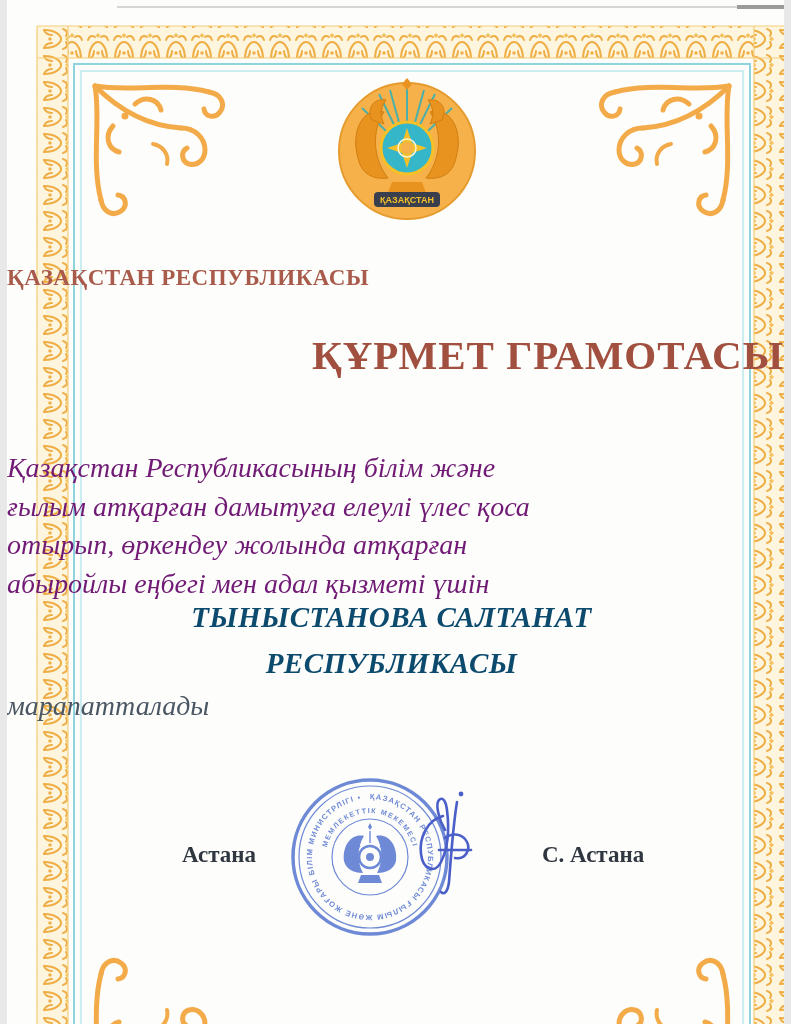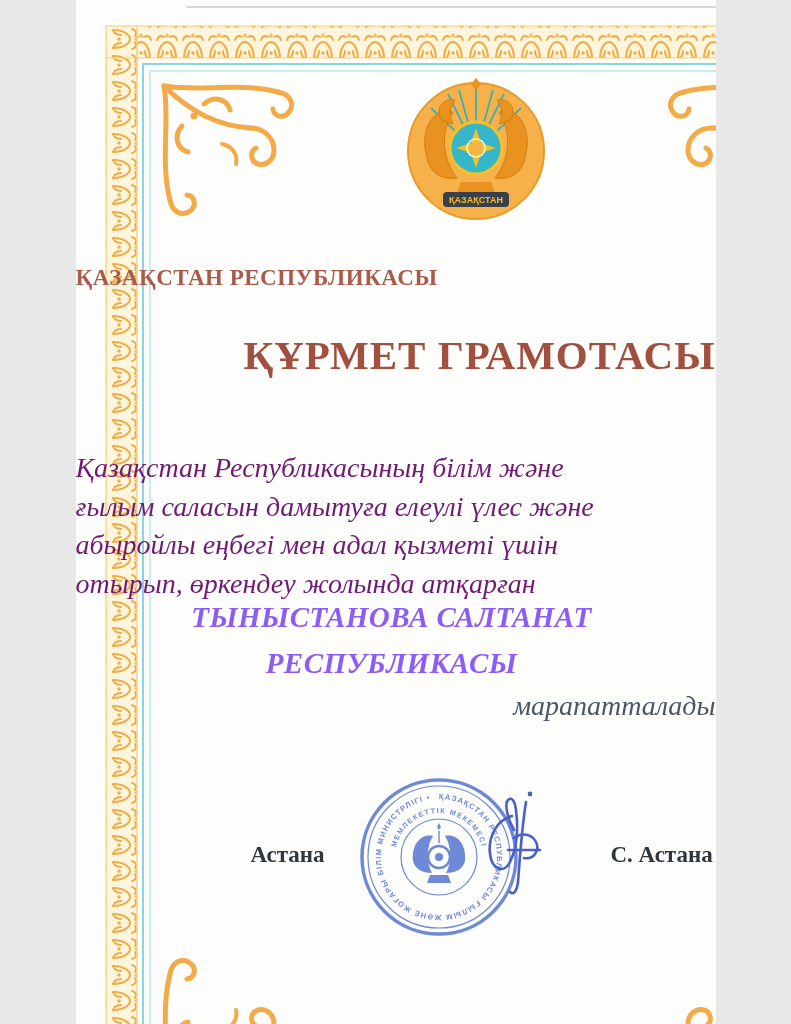--- a/index.html
+++ b/index.html
@@ -1,38 +1,38 @@
 <!DOCTYPE html>
 <html><head>
 <meta charset="utf-8">
 <style>
   html,body{margin:0;padding:0;background:#e8e8e8;}
   .page{
-    position:relative;width:640px;height:1024px;margin:0 auto;
+    position:relative;width:777px;height:1024px;margin:0 auto;
     background:#fdfdfb;overflow:hidden;
     font-family:"Liberation Serif","DejaVu Serif",serif;
   }
   .scan-artifact{position:absolute;top:6px;left:110px;width:668px;height:2px;background:#d6d6d2;}
   .scan-artifact .dark{position:absolute;right:0;top:-1px;width:48px;height:4px;background:#9b9b97;}
   .border-svg{position:absolute;left:0;top:0;z-index:1;}
   .content{position:absolute;left:0;top:0;width:100%;height:100%;z-index:2;}
   .emblem{position:absolute;left:325px;top:78px;width:150px;height:150px;}
   .hdr{position:absolute;left:0;right:0;font-weight:bold;
        color:#a85a4b;font-size:23px;letter-spacing:.5px;}
   .hdr.l1{top:265px;}
   .hdr.l2{top:296px;}
   .title{position:absolute;left:0;right:0;top:331px;text-align:right;font-weight:bold;
          font-size:41px;color:#a14f3f;letter-spacing:1px;}
   .bodytext{position:absolute;left:0;right:0;top:449px;text-align:left;
             font-style:italic;font-size:28px;line-height:38.5px;color:#701a75;}
   .name-line{position:absolute;left:0;right:8px;text-align:center;font-weight:bold;
-             font-style:italic;font-size:29px;color:#8b5cf6;letter-spacing:.5px;}
+             font-style:italic;font-size:29px;color:#0c4a6e;letter-spacing:.5px;}
   .name-line.n1{top:601px;}
   .name-line.n2{top:647px;}
-  .award-verb{position:absolute;left:0;right:0;top:690px;text-align:right;
+  .award-verb{position:absolute;left:0;right:0;top:690px;text-align:left;
               font-style:italic;font-size:28px;color:#4a5663;}
   .sign-label{position:absolute;top:842px;font-weight:bold;font-size:23px;color:#2f3640;}
   .sign-label.minister{left:175px;}
   .sign-label.signer{left:535px;}
   .stamp{position:absolute;left:282px;top:776px;width:162px;height:162px;}
   .signature{position:absolute;left:402px;top:786px;width:72px;height:122px;}
   .dateline{position:absolute;left:0;right:0;top:986px;text-align:center;
             font-style:italic;font-size:21px;color:#55616e;}
 </style>
 </head>
@@ -127,23 +127,23 @@
         <text x="75" y="125" text-anchor="middle" font-size="9" font-weight="bold" fill="#f5c028" font-family="Liberation Sans, DejaVu Sans, sans-serif">ҚАЗАҚСТАН</text>
         <path d="M70,6 L75,0 L80,6 L75,12 Z" fill="#e8921f"></path>
       </svg>
     </div>
 
     <div class="hdr l1">ҚАЗАҚСТАН РЕСПУБЛИКАСЫ</div>
     <div class="title">ҚҰРМЕТ ГРАМОТАСЫ</div>
 
     <div class="bodytext">
       <div>Қазақстан Республикасының білім және</div>
-      <div>ғылым саласын дамытуға елеулі үлес және</div>
+      <div>ғылым атқарған дамытуға елеулі үлес қоса</div>
+      <div>отырып, өркендеу жолында атқарған</div>
       <div>абыройлы еңбегі мен адал қызметі үшін</div>
-      <div>отырып, өркендеу жолында атқарған</div>
     </div>
 
     <div class="name-line n1">ТЫНЫСТАНОВА САЛТАНАТ</div>
     <div class="name-line n2">РЕСПУБЛИКАСЫ</div>
     <div class="award-verb">марапатталады</div>
 
     <div class="sign-label minister">Астана</div>
     <div class="sign-label signer">С. Астана</div>
 
     <div class="stamp">

